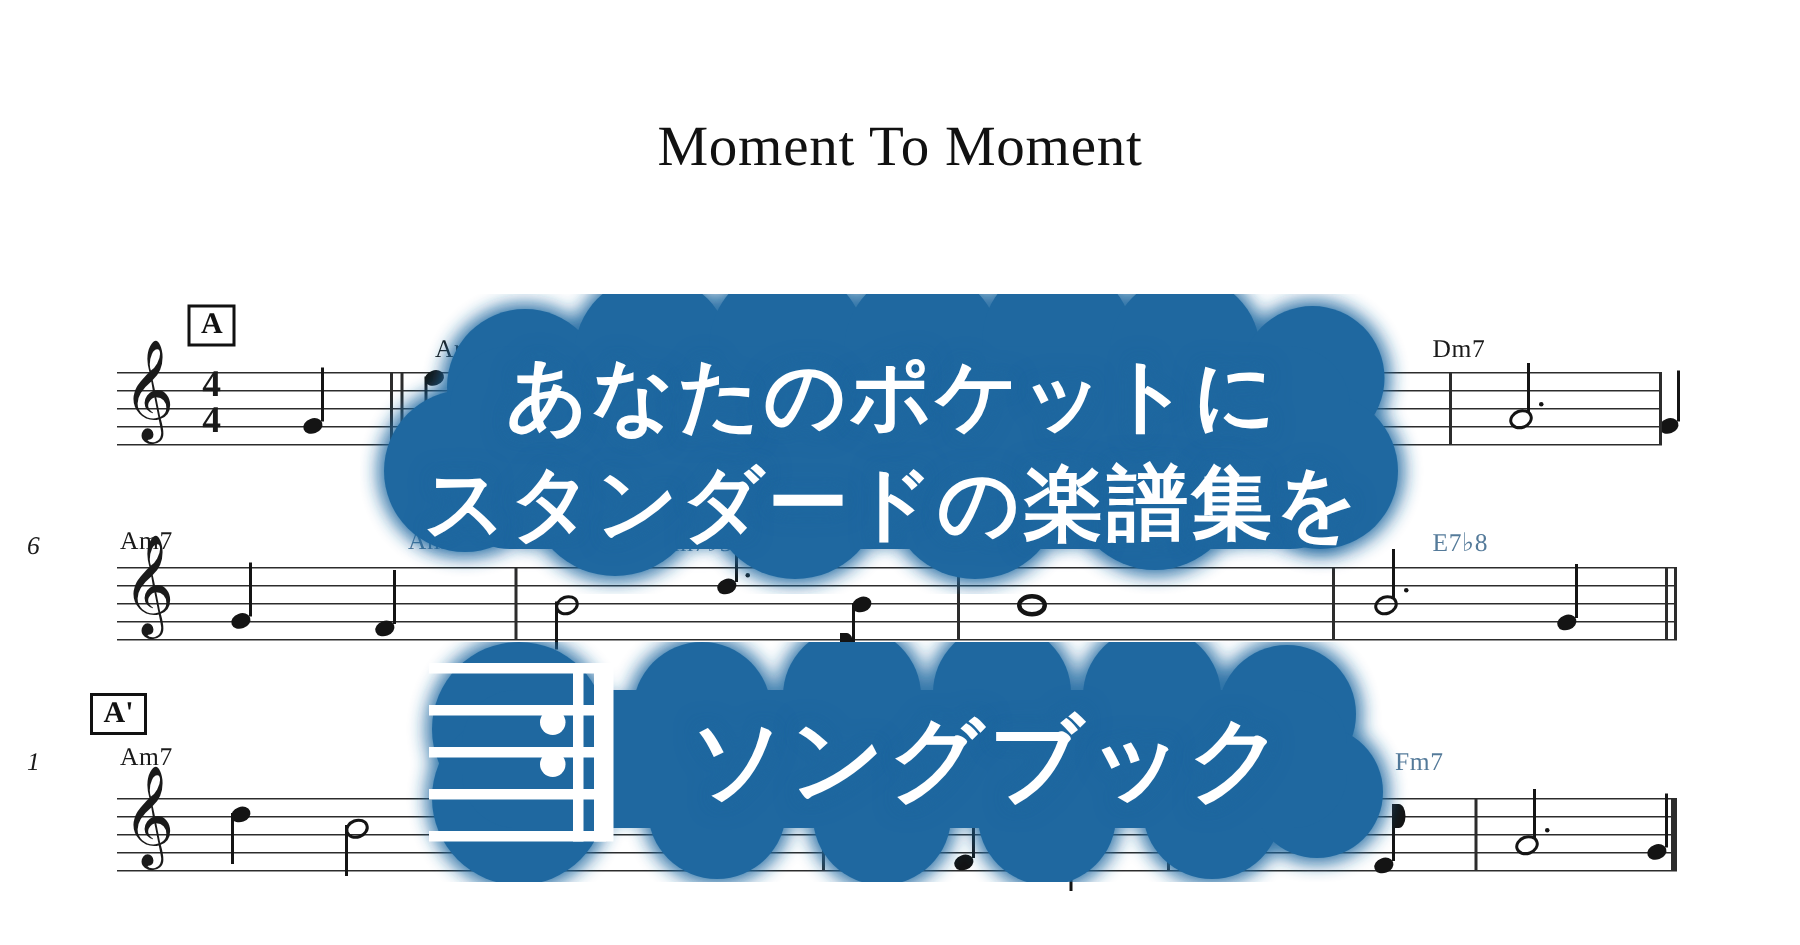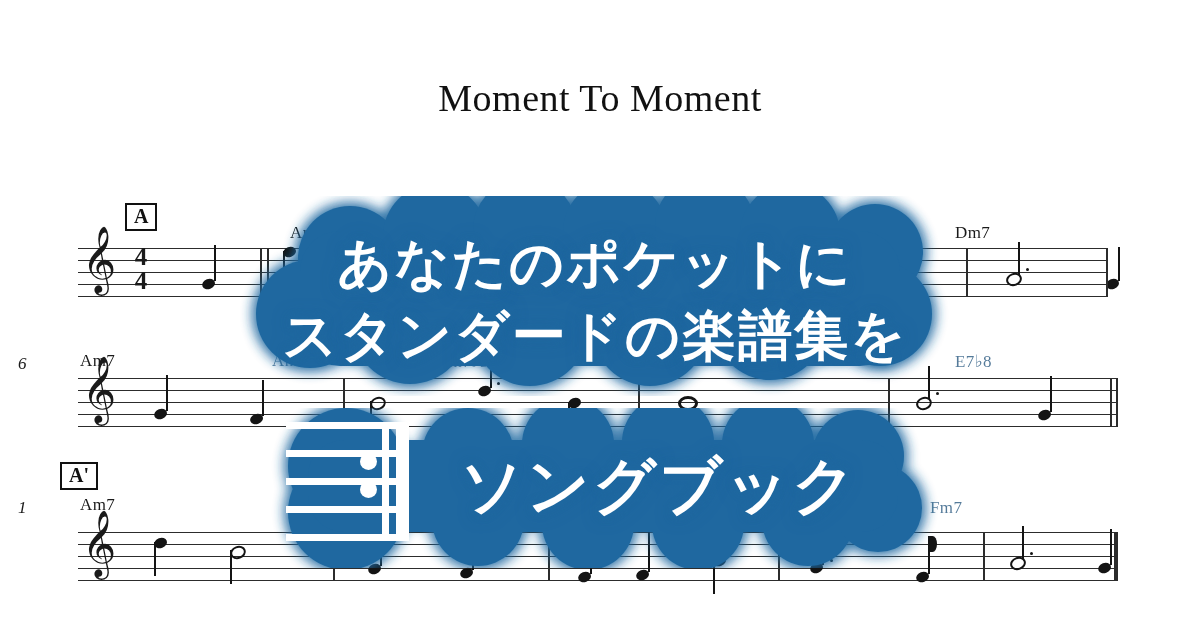--- a/index.html
+++ b/index.html
@@ -77,21 +77,21 @@
   .stem{position:absolute;width:1.6px;background:#141414;}
   .dot{position:absolute;width:3.4px;height:3.4px;border-radius:50%;background:#141414;}
   .beam{position:absolute;height:5px;background:#141414;}
   .flag{position:absolute;width:9px;height:16px;background:#141414;
         border-radius:0 60% 60% 0;}
 
   .overlay-top{
     position:absolute;left:240px;top:196px;width:710px;height:200px;
   }
   .overlay-bottom{
-    position:absolute;left:268px;top:408px;width:672px;height:160px;
+    position:absolute;left:268px;top:428px;width:672px;height:160px;
   }
 
   .cloud{position:absolute;left:0;top:0;width:100%;height:100%;}
 
   .ov-text{
     position:absolute;
     font-family:"DejaVu Sans", sans-serif;
     font-weight:bold;color:#ffffff;white-space:nowrap;
     text-shadow:0 0 10px rgba(31,104,160,.95),0 0 18px rgba(31,104,160,.8);
   }

